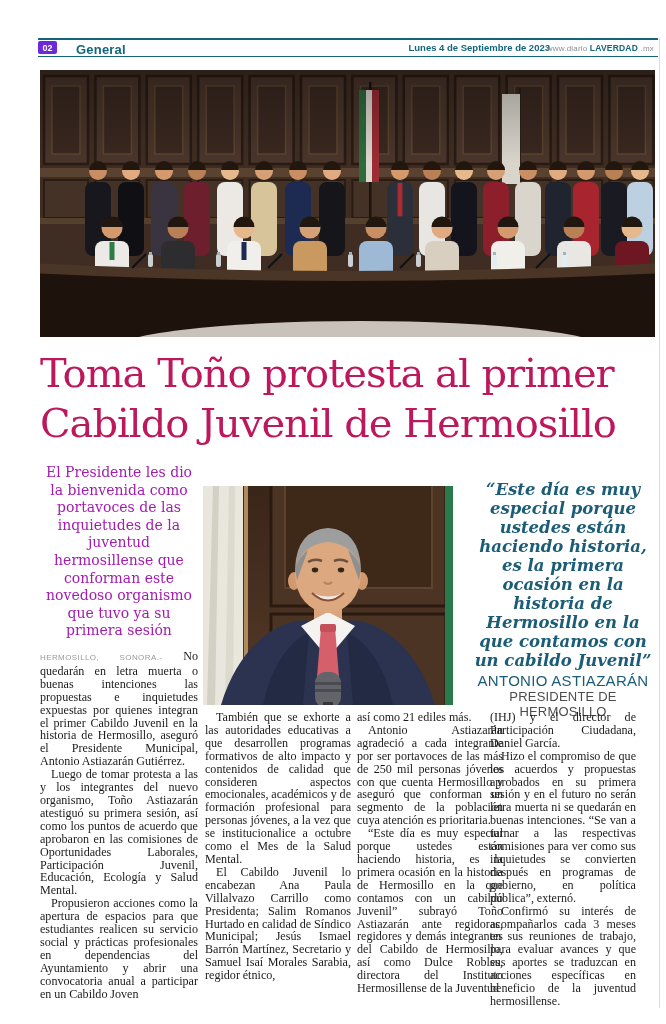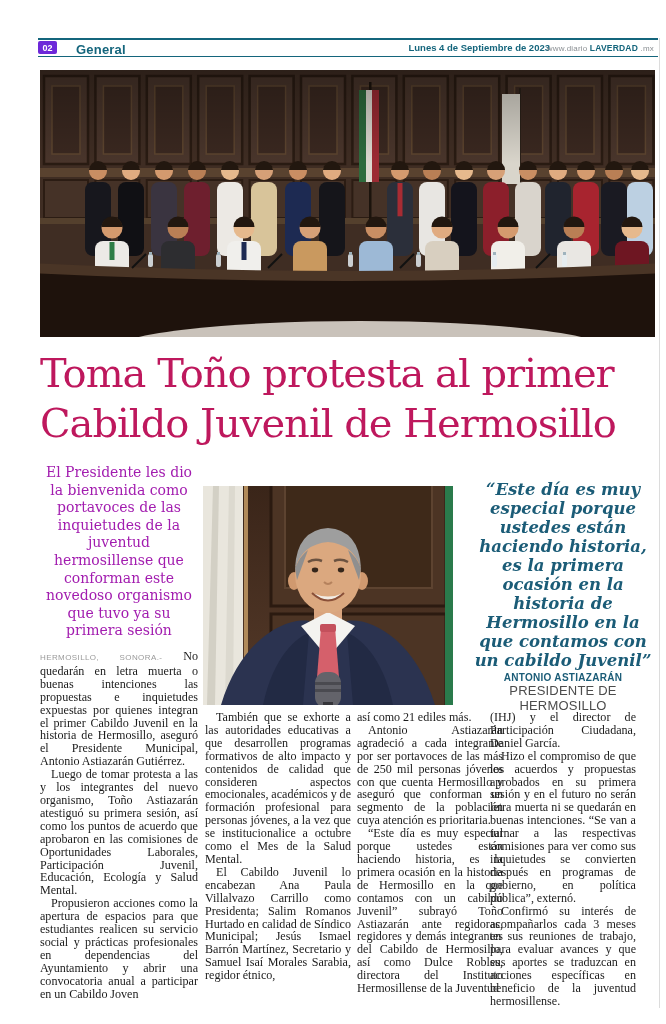--- a/index.html
+++ b/index.html
@@ -51,22 +51,22 @@
     color:#a21caf;
   }
 
   
   .pullquote{left:468px;top:480px;width:190px;text-align:center;}
   .pq-text{
     font-family:"DejaVu Serif", serif;font-style:italic;font-weight:bold;
     font-size:16.5px;line-height:19px;color:#1b5c77;
   }
   .pq-author{
-    margin-top:2px;font-family:"Liberation Sans",sans-serif;font-weight:bold;
-    font-size:10px;color:#1b5c77;letter-spacing:.3px;
+    margin-top:2px;font-family:"Liberation Sans",sans-serif;font-weight:normal;
+    font-size:15px;color:#1b5c77;letter-spacing:.3px;
   }
   .pq-role{
     font-family:"Liberation Sans",sans-serif;font-size:13px;color:#4c4c4c;
     letter-spacing:.2px;
   }
 
   
   .col{
     font-size:12.1px;line-height:12.9px;color:#1b1b1b;text-align:justify;
     hyphens:auto;-webkit-hyphens:auto;word-spacing:-0.2px;

